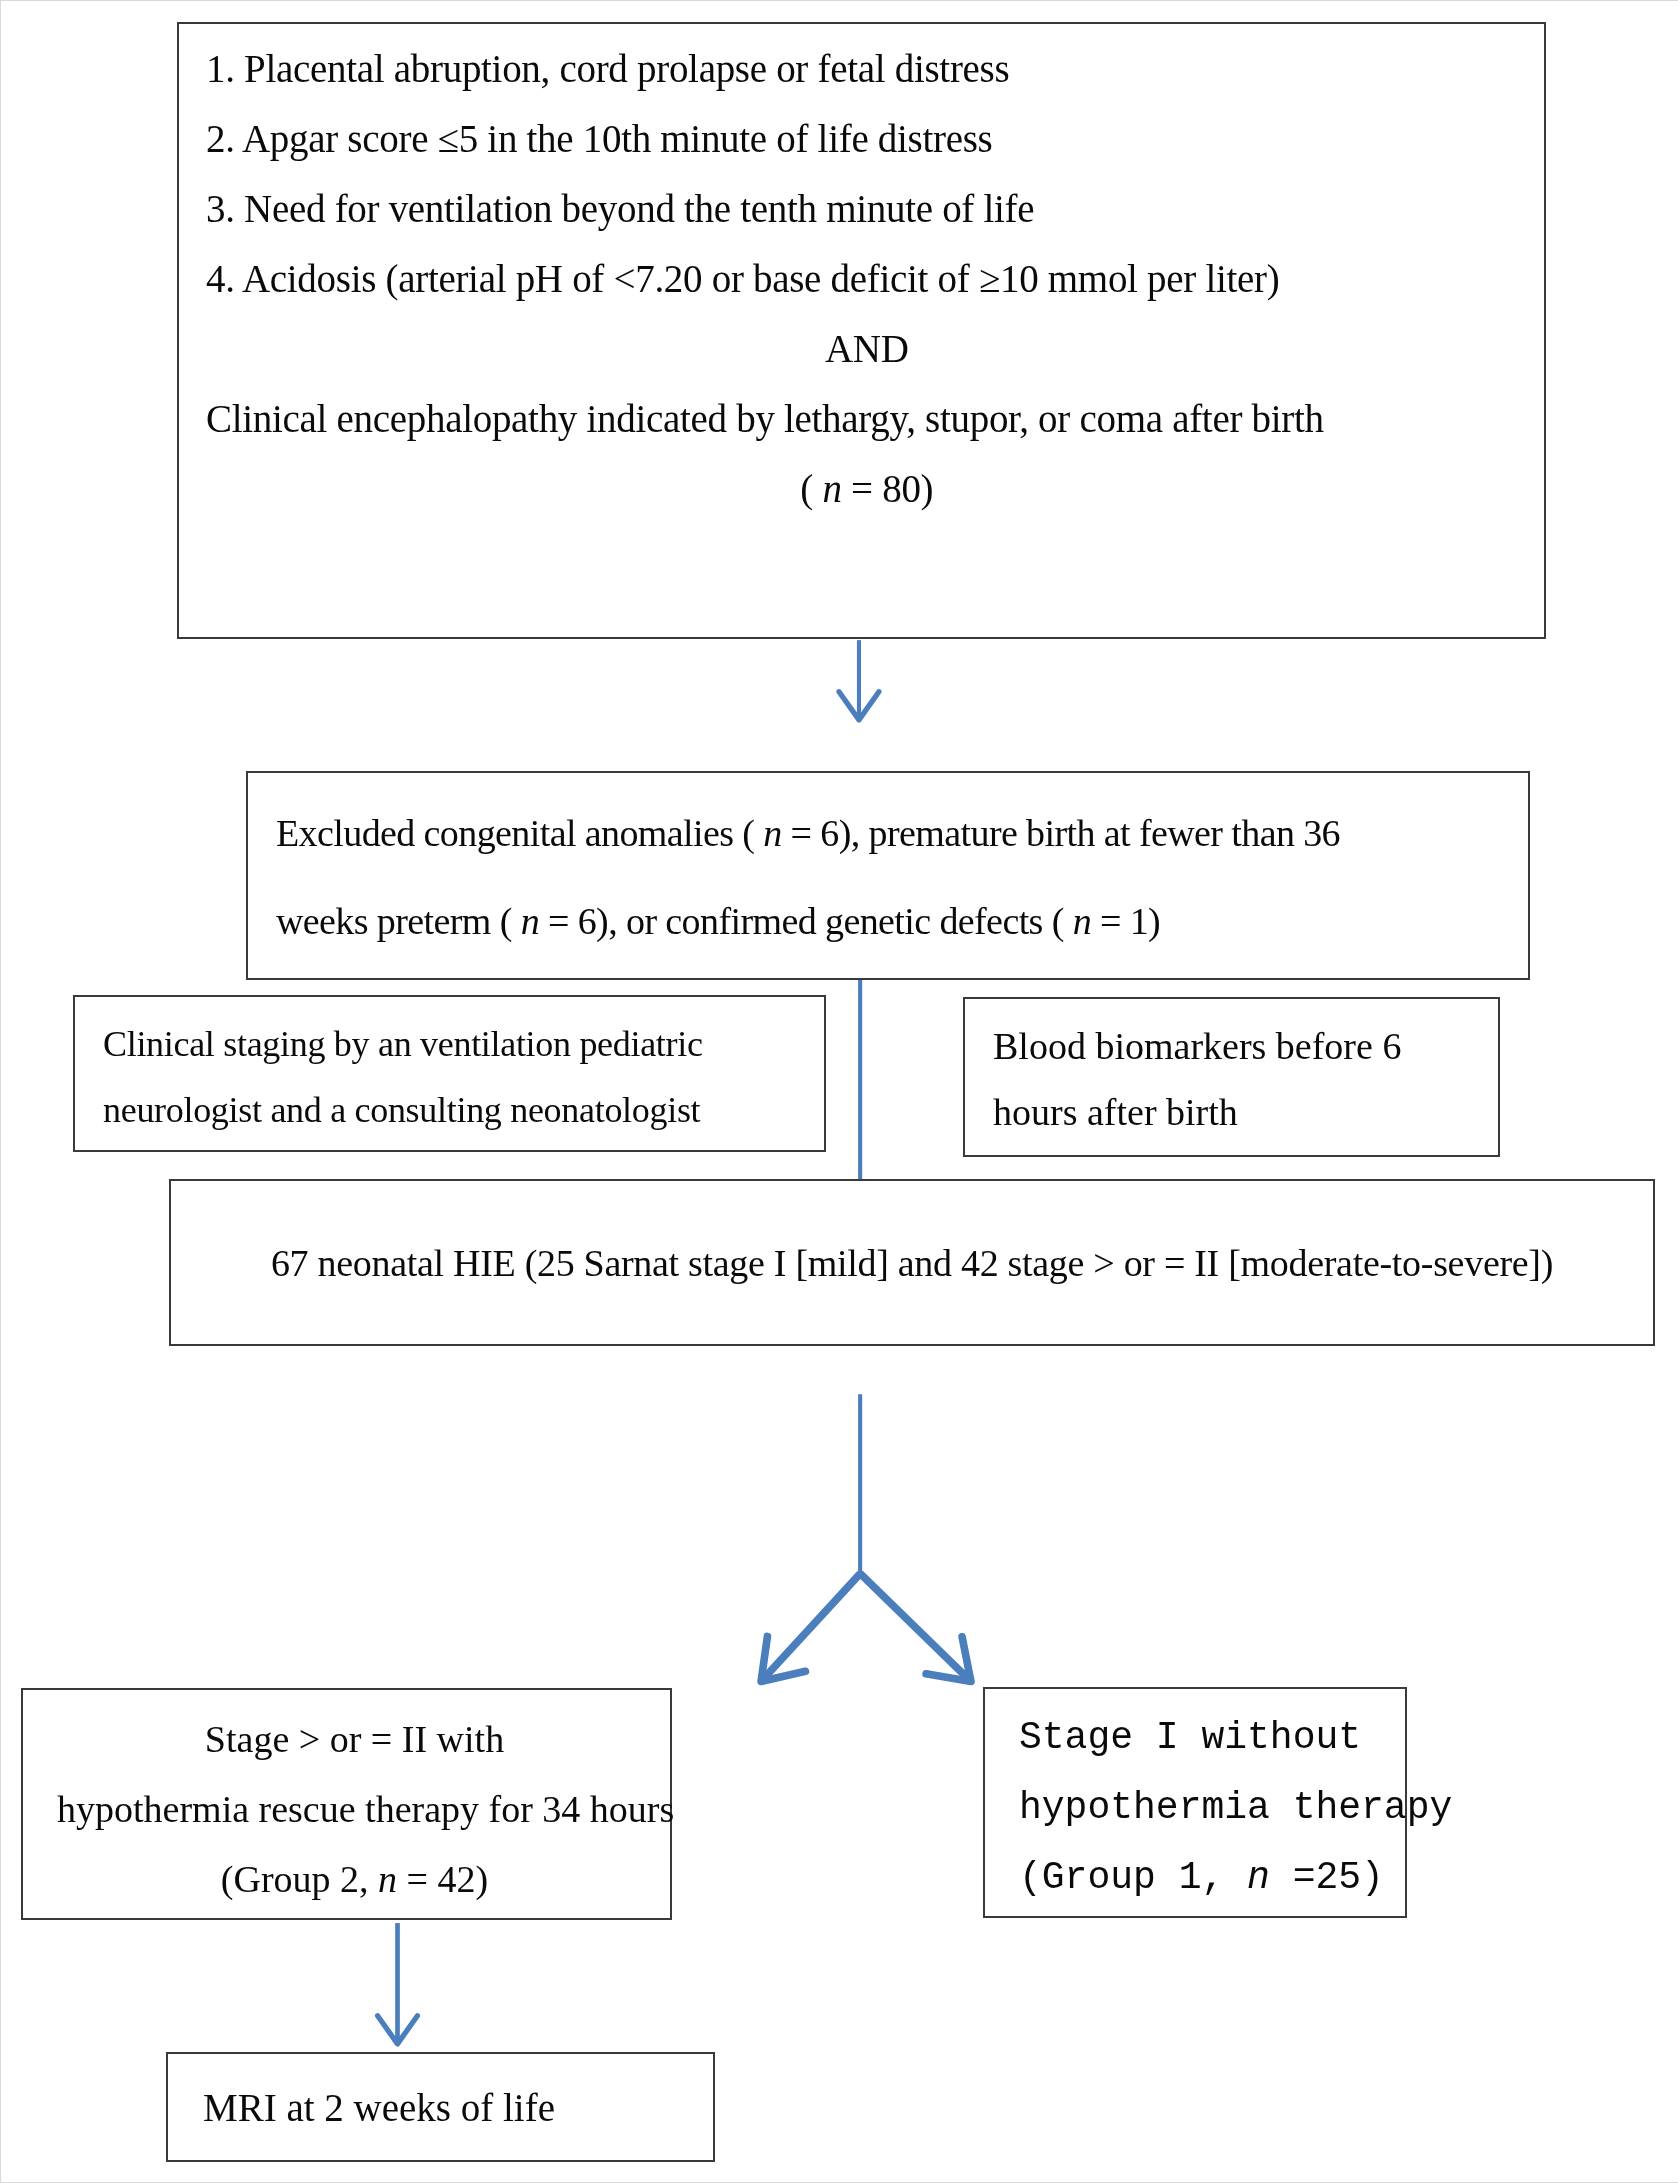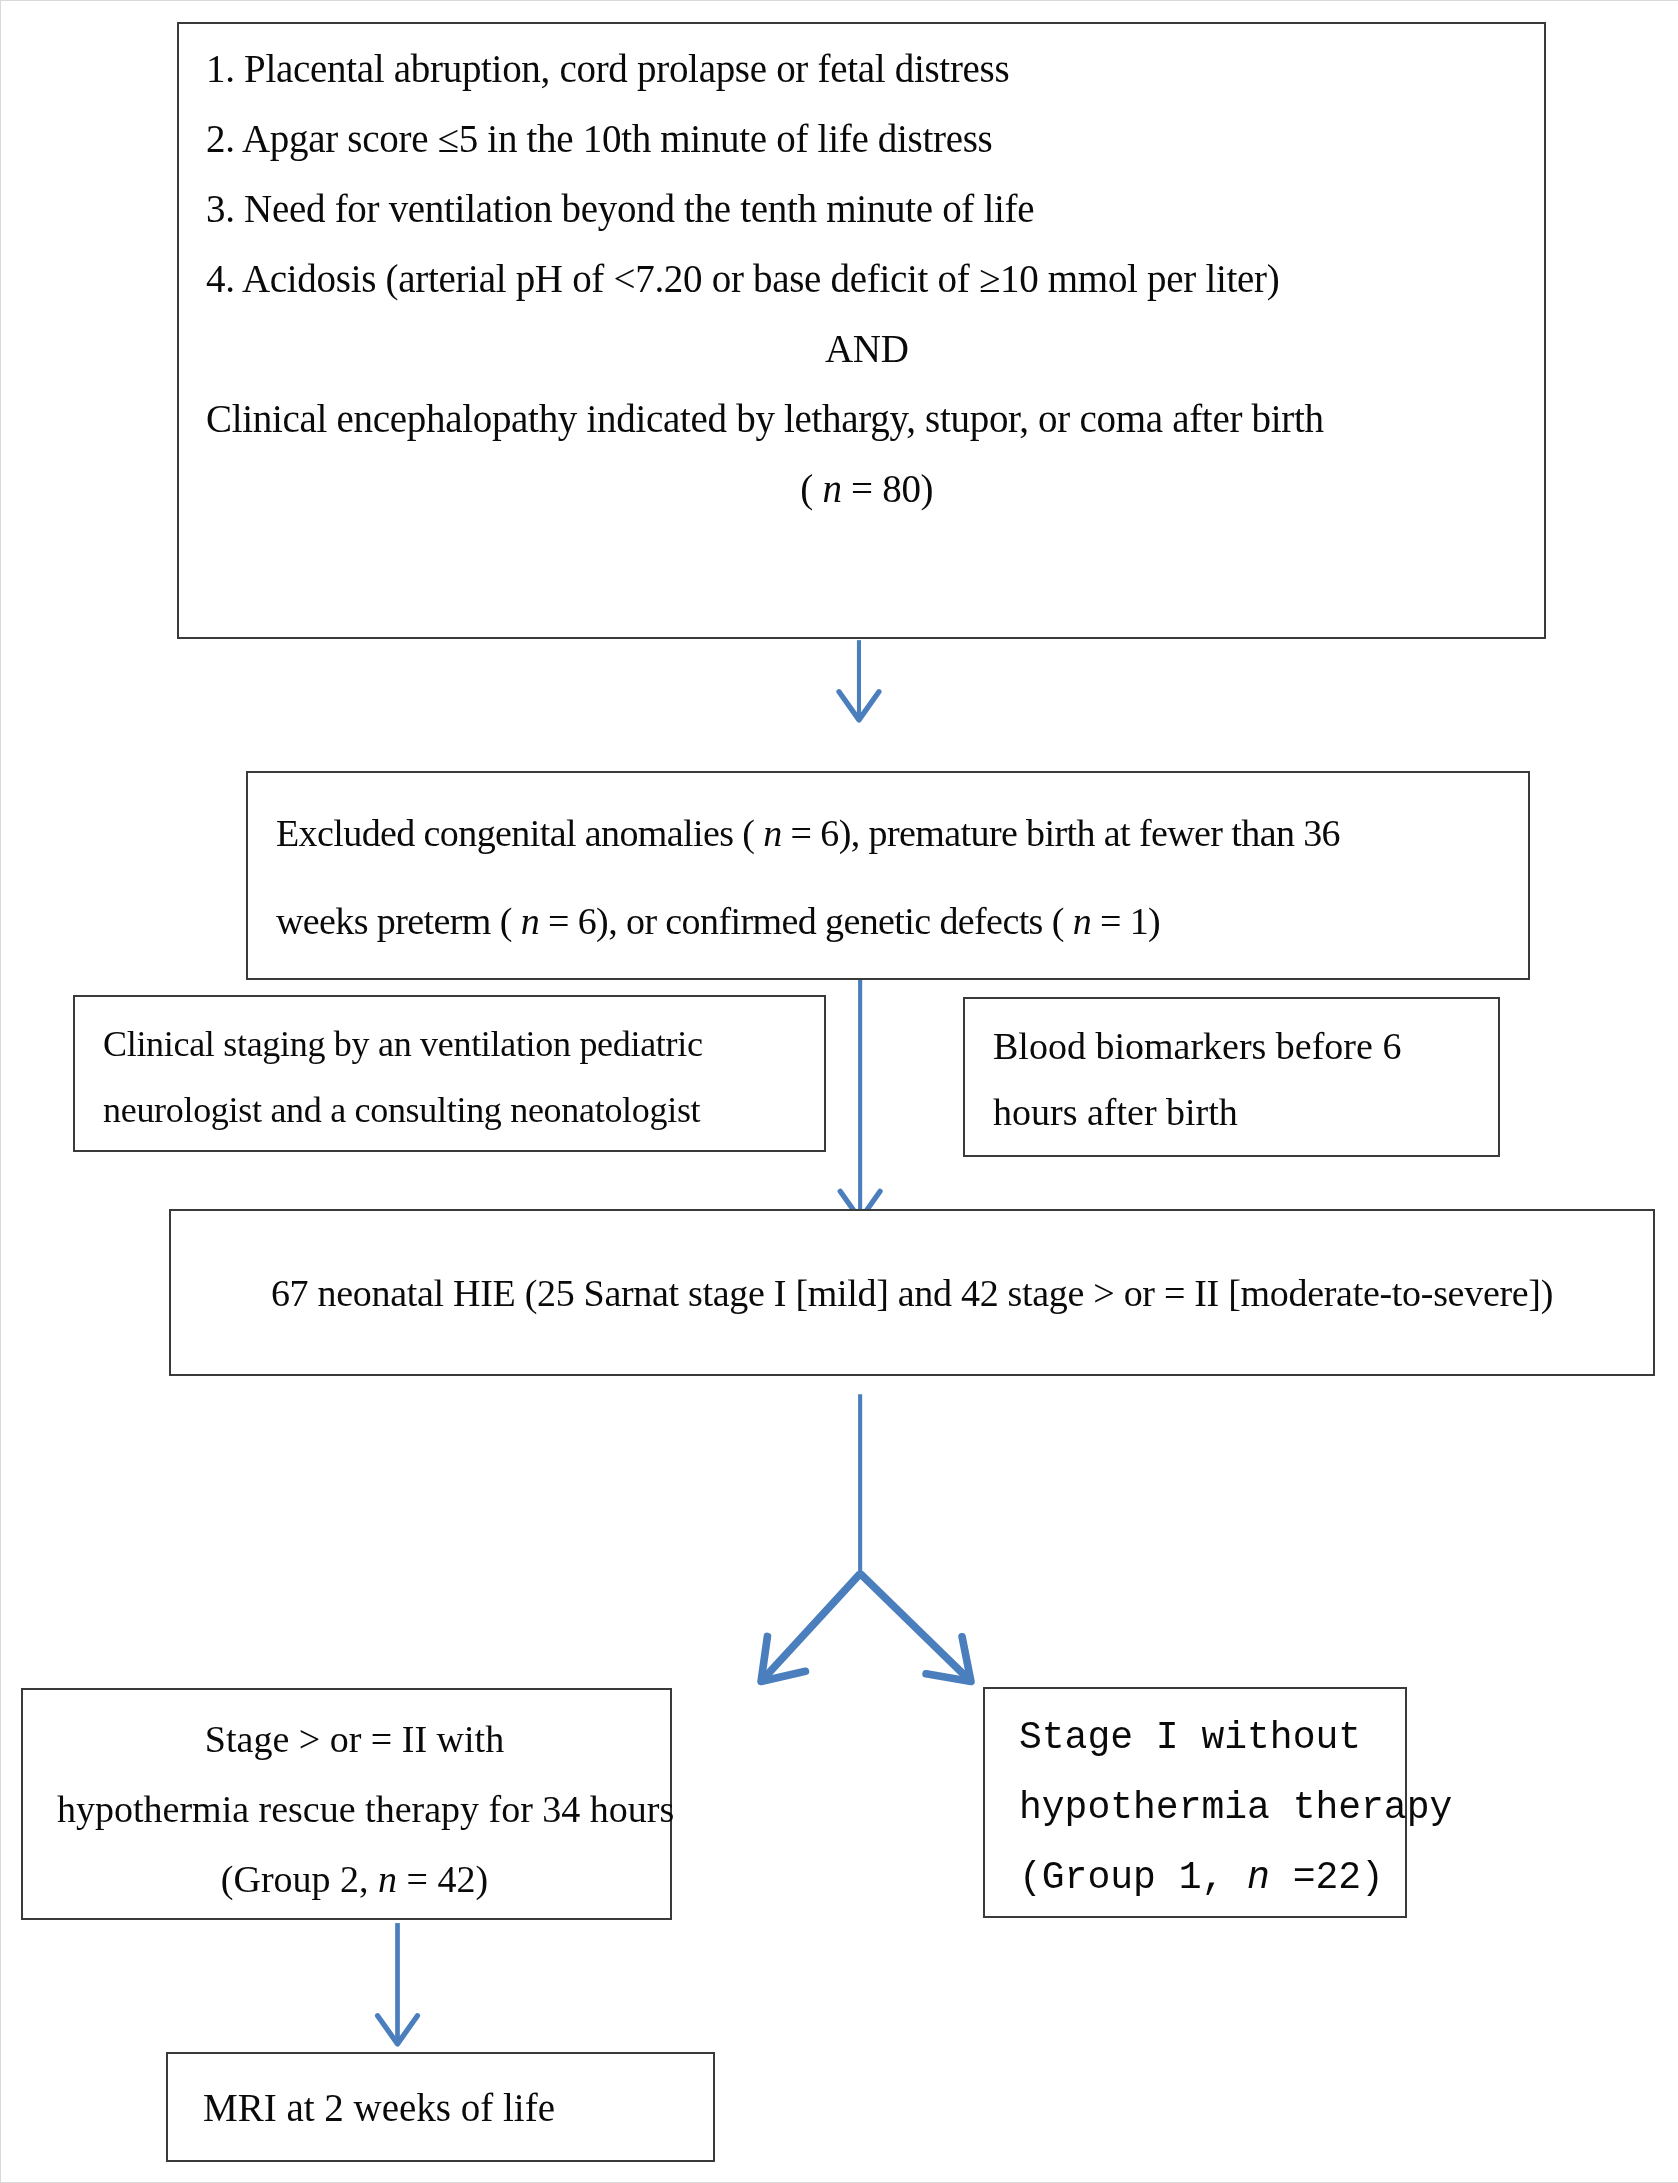--- a/index.html
+++ b/index.html
@@ -34,21 +34,21 @@
   #excluded-box{left:245px;top:726px;width:1284px;height:209px;padding:16.4px 11.7px 0 28px;font-size:38px;margin-top:44px;}
   #excluded-box .line{line-height:88px;letter-spacing:-0.6px;}
 
   
   #staging-box{left:72px;top:994px;width:753px;height:157px;padding:14px 10.6px 0 28px;font-size:36px;}
   #staging-box .line{line-height:66px;letter-spacing:-0.3px;}
   #biomarkers-box{left:962px;top:996px;width:537px;height:160px;padding:14px 10.6px 0 28px;font-size:38px;}
   #biomarkers-box .line{line-height:66px;}
 
   
-  #sarnat-box{left:168px;top:1208px;width:1486px;height:167px;display:flex;align-items:center;justify-content:center;font-size:38px;letter-spacing:-0.3px;}
+  #sarnat-box{left:168px;top:1178px;width:1486px;height:167px;display:flex;align-items:center;justify-content:center;font-size:38px;letter-spacing:-0.3px;}
 
   
   #group2-box{left:20px;top:1687px;width:651px;height:232px;padding:14px 18px 0 34px;font-size:38px;text-align:center;}
   #group2-box .line{line-height:70px;}
   #group1-box{left:982px;top:1686px;width:424px;height:231px;padding:14px 10.6px 0 34px;font-size:38px;font-family:Liberation Mono, monospace;}
   #group1-box .line{line-height:70px;}
 
   
   #mri-box{left:165px;top:2051px;width:549px;height:110px;display:flex;align-items:center;font-size:39px;padding-left:35px;box-sizing:border-box;border-width:2.3px;}
 </style>
@@ -109,21 +109,21 @@
 
   <div class="box" id="group2-box">
       <div class="line"><span>Stage &gt; or = II with</span></div>
       <div class="line"><span>hypothermia rescue therapy for 34 hours</span></div>
       <div class="line"><span>(Group 2, </span><span class="it">n</span><span> = 42)</span></div>
     </div>
 
   <div class="box" id="group1-box">
       <div class="line"><span>Stage I without</span></div>
       <div class="line"><span>hypothermia therapy</span></div>
-      <div class="line"><span>(Group 1, </span><span class="it">n</span><span> =22)</span></div>
+      <div class="line"><span>(Group 1, </span><span class="it">n</span><span> =25)</span></div>
     </div>
 
   <div class="box" id="mri-box">
     <span>MRI at 2 weeks of life</span>
   </div>
 
 </div>
 
 
 </body></html>

